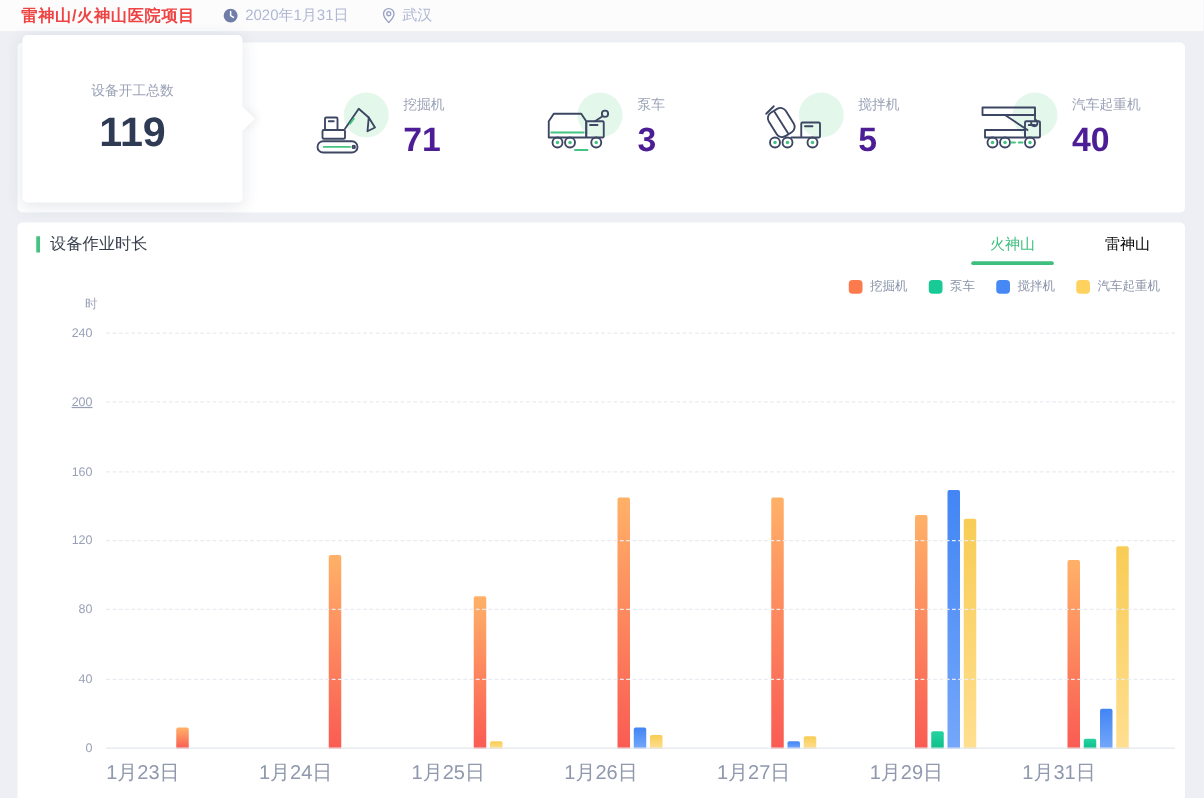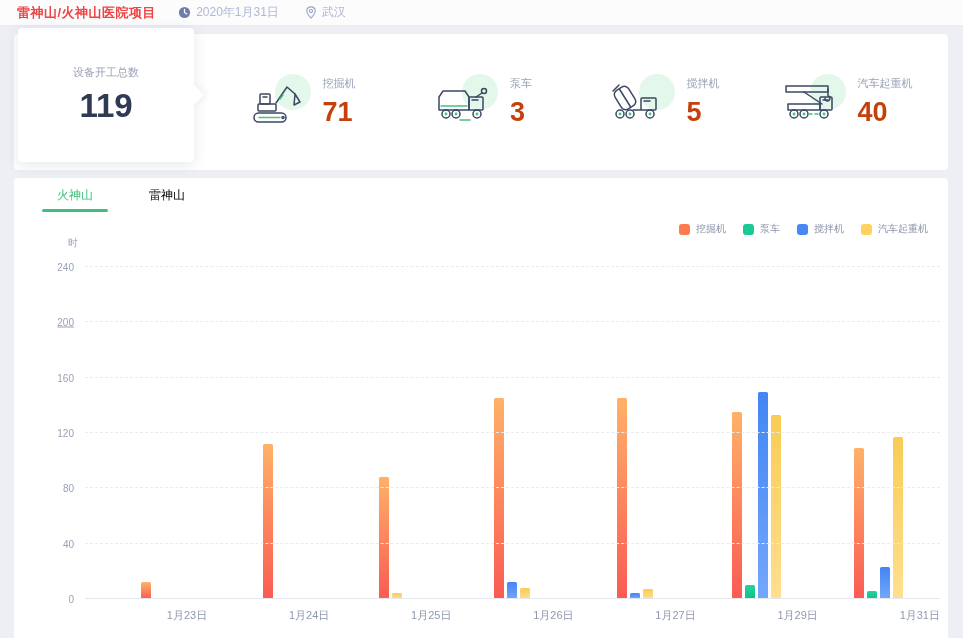--- a/index.html
+++ b/index.html
@@ -32,21 +32,21 @@
 
   
   .stat-items { position:absolute; left:196px; right:10px; top:0; height:100%;
     display:flex; align-items:center; }
   .stat-item { flex:1; display:flex; align-items:center; justify-content:center; }
   .stat-icon-wrap { position:relative; width:60px; height:50px; margin-right:16px; }
   .stat-icon-wrap .green-bg { position:absolute; width:36px; height:36px; border-radius:50%;
     background:#E3F7EB; right:-4px; top:-3px; }
   .stat-icon-wrap svg { position:relative; z-index:1; }
   .stat-text { display:flex; flex-direction:column; }
-  .stat-value { font-size:27px; font-weight:bold; color:#c2410c; line-height:1.1; }
+  .stat-value { font-size:27px; font-weight:bold; color:#4c1d95; line-height:1.1; }
 
   
   .chart-header { display:flex; align-items:stretch; height:34px; padding-left:15px; }
   .chart-title-wrap { display:flex; align-items:center; flex:1; }
   .title-accent { width:3px; height:13px; background:#43C482; margin-right:8px; }
   .chart-title { font-size:13px; color:#39414F; }
   .tabs { display:flex; }
   .tab { width:92px; display:flex; align-items:center; justify-content:center;
     font-size:12px; color:#000000; cursor:pointer; position:relative; }
   .tab.active { color:#3FBF7F; }
@@ -66,22 +66,22 @@
   .y-tick { position:absolute; right:0; width:60px; text-align:right;
     font-size:10px; color:#99A1B5; transform:translateY(-50%); }
   .plot-area { position:absolute; left:71px; top:89px; width:855px; height:332px; }
   .gridline { position:absolute; left:0; right:0; height:0;
     border-top:1px dashed #E9EBF1; }
   .gridline.baseline { border-top:1px solid #E4E7EE; }
   .groups { position:absolute; inset:0; display:flex; }
   .bar-group { flex:1; position:relative; display:flex; align-items:flex-end;
     justify-content:center; gap:3px; }
   .bar { width:10px; border-radius:1.5px 1.5px 0 0; }
-  .x-label { position:absolute; top:100%; margin-top:9px; width:100%; text-align:right;
-    font-size:11px; color:#8F98AC; }
+  .x-label { position:absolute; top:100%; margin-top:9px; width:100%; text-align:left;
+    font-size:16px; color:#8F98AC; }
 
   svg.lineicon { stroke:#3D4763; fill:none; stroke-width:1.5;
     stroke-linecap:round; stroke-linejoin:round; }
   svg.lineicon .grn { stroke:#43C482; }
   svg.lineicon .grnf { fill:#43C482; stroke:none; }
 </style>
 </head>
 <body>
 
 <div class="topbar">
@@ -209,20 +209,24 @@
         <span class="stat-label">汽车起重机</span>
         <span class="stat-value">40</span>
       </div>
     </div>
 
   </div>
 </div>
 
 <div class="chart-panel">
   <div class="chart-header">
+    <div class="chart-title-wrap">
+      <span class="title-accent"></span>
+      <span class="chart-title">设备作业时长</span>
+    </div>
     <div class="tabs">
       <div class="tab active">火神山</div>
       <div class="tab">雷神山</div>
     </div>
   </div>
 
   <div class="legend" id="legend">
       <div class="legend-item">
         <span class="legend-swatch" style="background: rgb(251, 123, 78);"></span>
         <span class="legend-label">挖掘机</span>

